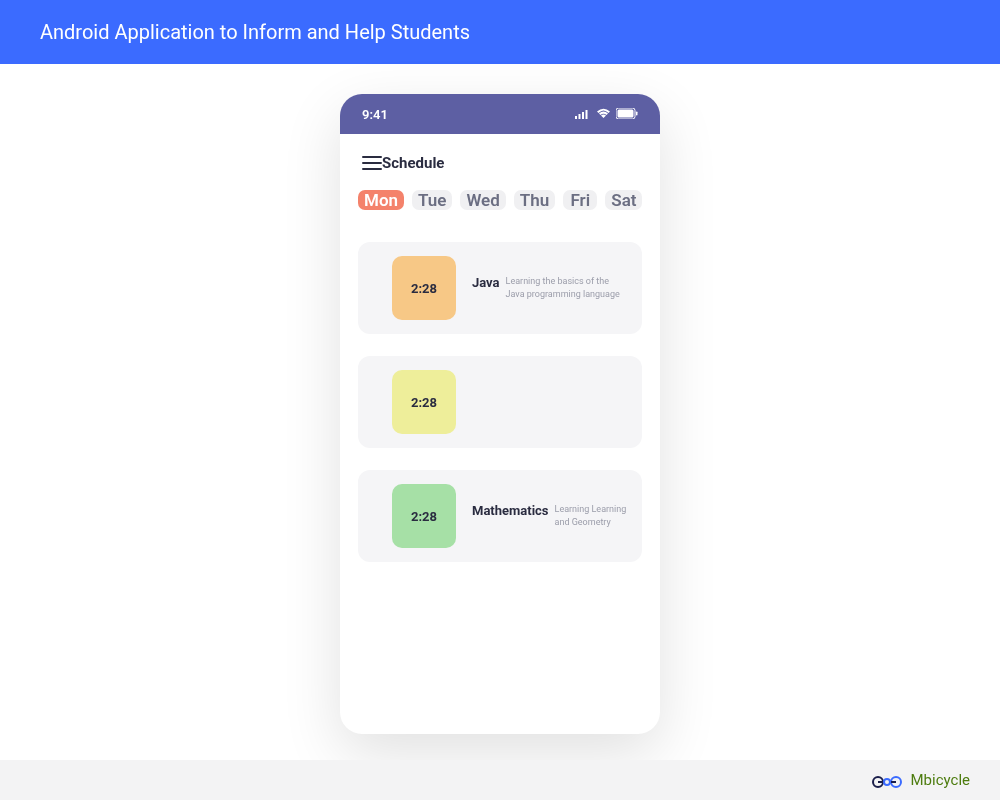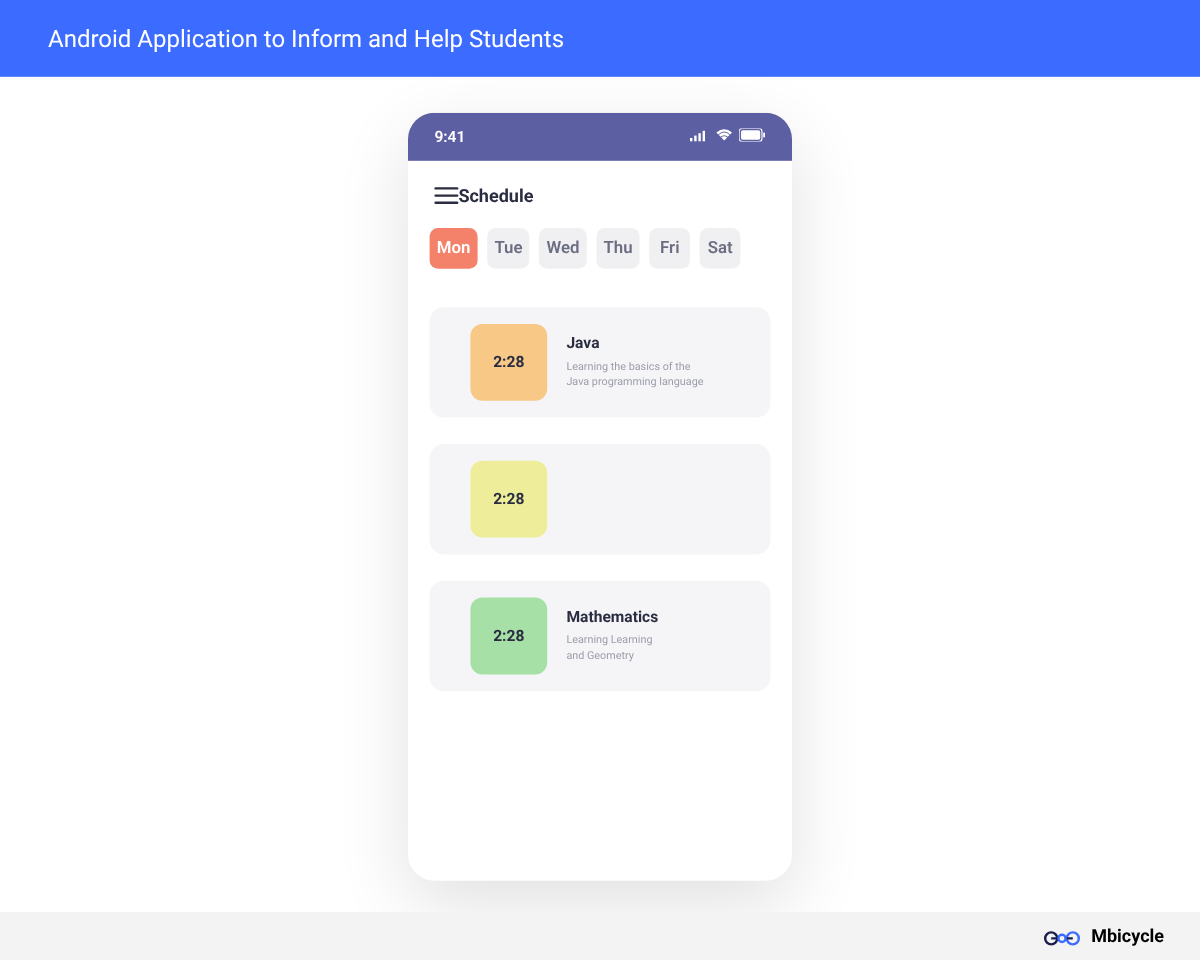--- a/index.html
+++ b/index.html
@@ -98,28 +98,28 @@
     
     .day-tabs {
       display: flex;
       gap: 8px;
       padding: 0 18px 8px;
     }
     
     .day-tab {
       flex: 0 0 auto;
       min-width: 34px;
-      height: 34px;
+      height: 20px;
       padding: 0 6px;
       display: flex;
       align-items: center;
       justify-content: center;
       background: #f0f0f2;
       border-radius: 7px;
-      font-size: 14px;
+      font-size: 17px;
       font-weight: 600;
       color: #6b6e82;
       cursor: pointer;
     }
     
     .day-tab.active {
       background: #f4826b;
       color: #ffffff;
     }
     
@@ -148,21 +148,21 @@
       justify-content: center;
       font-size: 13px;
       font-weight: 700;
       color: #2a2c40;
       flex-shrink: 0;
       margin-left: 20px;
     }
     
     .course-info {
       display: flex;
-      flex-direction: column;
+      flex-direction: row;
       gap: 6px;
     }
     
     .course-title {
       font-size: 13px;
       font-weight: 700;
       color: #2a2c40;
     }
     
     .course-desc {
@@ -186,22 +186,22 @@
       gap: 8px;
     }
     
     .logo-icon {
       display: flex;
       align-items: center;
     }
     
     .footer-brand {
       font-size: 15px;
-      font-weight: 700;
-      color: #000000;
+      font-weight: 400;
+      color: #4d7c0f;
     }
   </style>
 </head>
 <body>
 
 <div class="header-banner">
   <div class="header-title">Android Application to Inform and Help Students</div>
 </div>
 
 <div class="stage">

